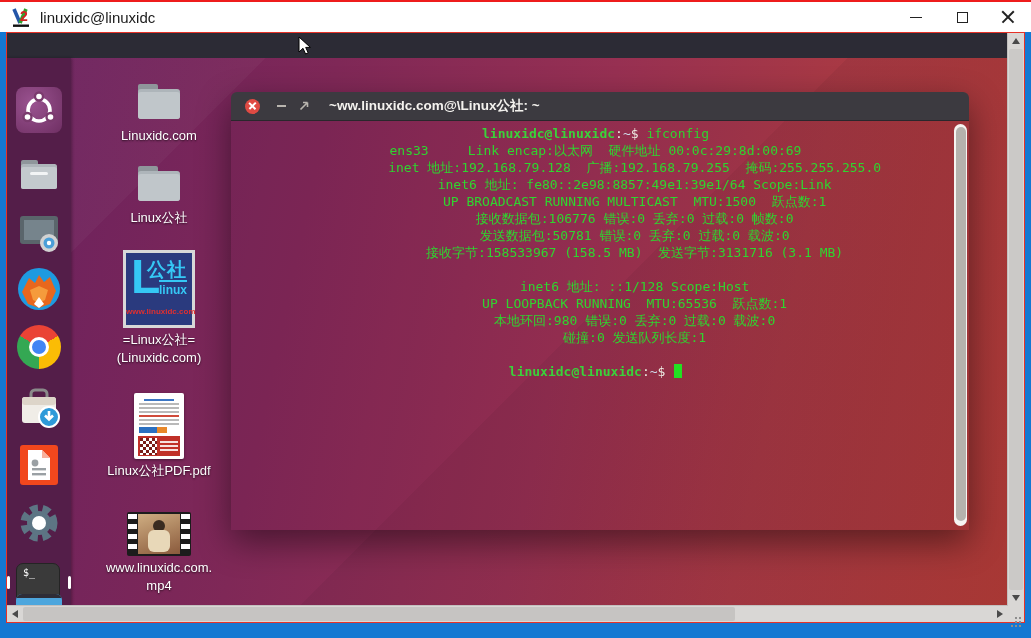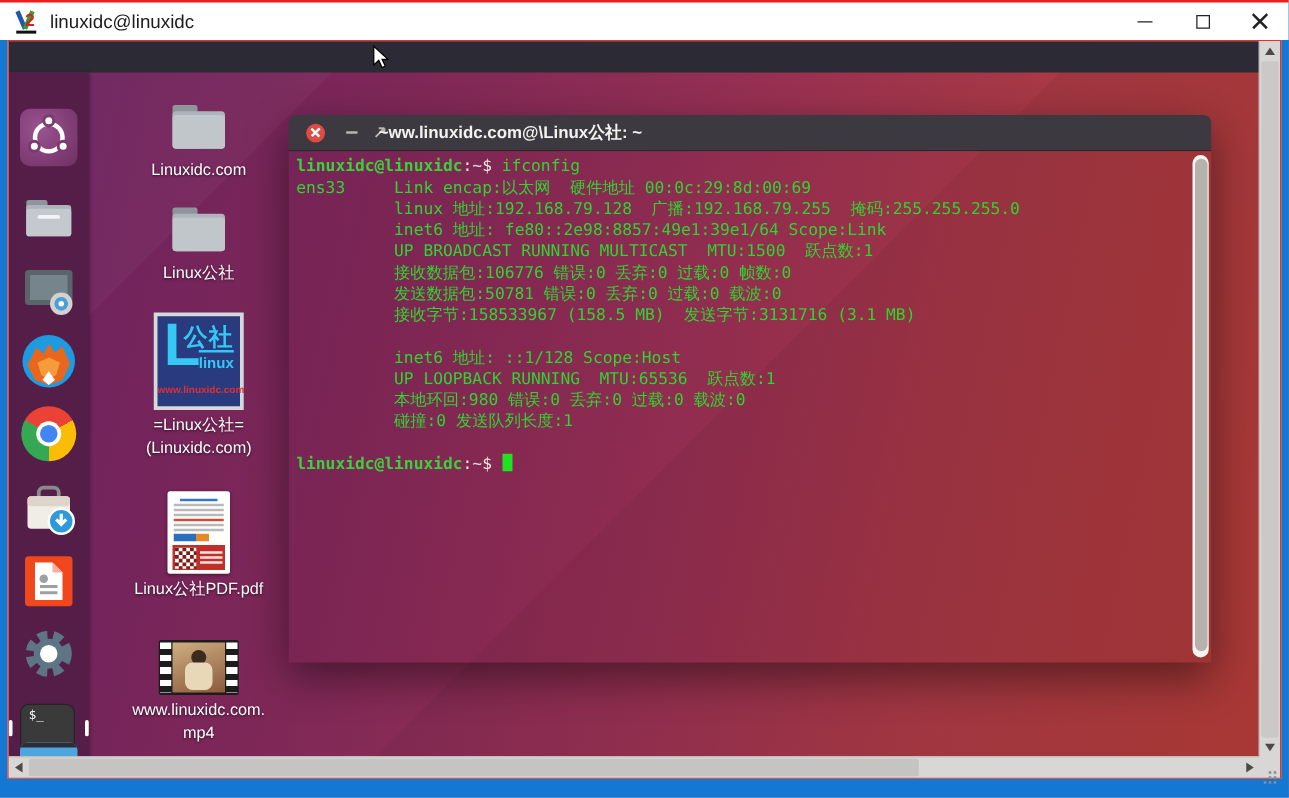--- a/index.html
+++ b/index.html
@@ -64,23 +64,23 @@
   .frame:after{content:"";position:absolute;left:50%;top:16px;width:22px;height:22px;margin-left:-11px;border-radius:6px;background:#e8d8b8;}
   
   .terminal{position:absolute;left:224px;top:59px;width:738px;height:438px;border-radius:6px 6px 0 0;
     box-shadow:0 12px 34px rgba(0,0,0,.45);background:rgba(60,0,30,0.05);}
   .t-titlebar{height:28px;background:#3c3a40;border-bottom:1px solid #29272c;border-radius:6px 6px 0 0;
     display:flex;align-items:center;position:relative;}
   .t-close{width:15px;height:15px;border-radius:50%;background:#df4a43;margin-left:14px;position:relative;}
   .t-close:before,.t-close:after{content:"";position:absolute;left:3.2px;top:6.6px;width:8.6px;height:1.6px;background:#fff;}
   .t-close:before{transform:rotate(45deg);} .t-close:after{transform:rotate(-45deg);}
   .t-min{width:9px;height:0;border-top:2px solid #b9b5af;margin-left:17px;}
-  .t-title{position:absolute;left:72px;color:#f4f2ee;font-size:13.5px;font-weight:bold;white-space:nowrap;}
+  .t-title{position:absolute;left:98px;color:#f4f2ee;font-size:13.5px;font-weight:bold;white-space:nowrap;}
   .t-body{position:absolute;top:28px;left:0;right:0;bottom:0;padding:5px 15px 0 6px;
-    font-family:"DejaVu Sans Mono",monospace;font-size:13px;line-height:17px;color:#2fd52f;}
+    font-family:"DejaVu Sans Mono",monospace;font-size:13px;line-height:17px;color:#2fd52f;text-align:center;}
   .term-line{white-space:pre;}
   .p-user{color:#3ad23a;font-weight:bold;}
   .p-sym{color:#eceae2;} .p-path{color:#cfdbea;}
   .p-cmd{color:#2fd52f;}
   .cursor{display:inline-block;width:8px;height:14px;background:#22e022;vertical-align:-2px;margin-left:1px;}
   .t-scroll{position:absolute;right:2px;top:32px;bottom:4px;width:13px;background:#f6f4f1;border-radius:7px;}
   .t-thumb{position:absolute;left:1.5px;right:1.5px;top:3px;bottom:5px;background:#b5b2ad;border-radius:6px;}
   
   .vscroll{position:absolute;right:0;top:0;width:16px;bottom:16px;background:#d9d7d5;border-left:1px solid #c2c0be;}
   .hscroll{position:absolute;left:0;bottom:0;height:16px;right:16px;background:#d9d7d5;border-top:1px solid #c2c0be;}
@@ -267,21 +267,21 @@
         <div class="t-min"></div>
         <svg width="12" height="12" viewBox="0 0 12 12" style="margin-left:12px">
           <path d="M2.5 9.5 L9.5 2.5 M9.5 2.5 h-4.5 M9.5 2.5 v4.5" stroke="#b9b5af" stroke-width="1.6" fill="none"></path>
         </svg>
         <span class="t-title">~ww.linuxidc.com@\Linux公社: ~</span>
       </div>
       <div class="t-body">
         <div class="term-line"><span class="p-user">linuxidc@linuxidc</span><span class="p-sym">:</span><span class="p-path">~</span><span class="p-sym">$ </span><span class="p-cmd">ifconfig</span></div>
         <div>
             <div class="term-line">ens33     Link encap:以太网  硬件地址 00:0c:29:8d:00:69</div>
-            <div class="term-line">          linux 地址:192.168.79.128  广播:192.168.79.255  掩码:255.255.255.0</div>
+            <div class="term-line">          inet 地址:192.168.79.128  广播:192.168.79.255  掩码:255.255.255.0</div>
             <div class="term-line">          inet6 地址: fe80::2e98:8857:49e1:39e1/64 Scope:Link</div>
             <div class="term-line">          UP BROADCAST RUNNING MULTICAST  MTU:1500  跃点数:1</div>
             <div class="term-line">          接收数据包:106776 错误:0 丢弃:0 过载:0 帧数:0</div>
             <div class="term-line">          发送数据包:50781 错误:0 丢弃:0 过载:0 载波:0</div>
             <div class="term-line">          接收字节:158533967 (158.5 MB)  发送字节:3131716 (3.1 MB)</div>
             <div class="term-line">&nbsp;</div>
             <div class="term-line">          inet6 地址: ::1/128 Scope:Host</div>
             <div class="term-line">          UP LOOPBACK RUNNING  MTU:65536  跃点数:1</div>
             <div class="term-line">          本地环回:980 错误:0 丢弃:0 过载:0 载波:0</div>
             <div class="term-line">          碰撞:0 发送队列长度:1</div>

